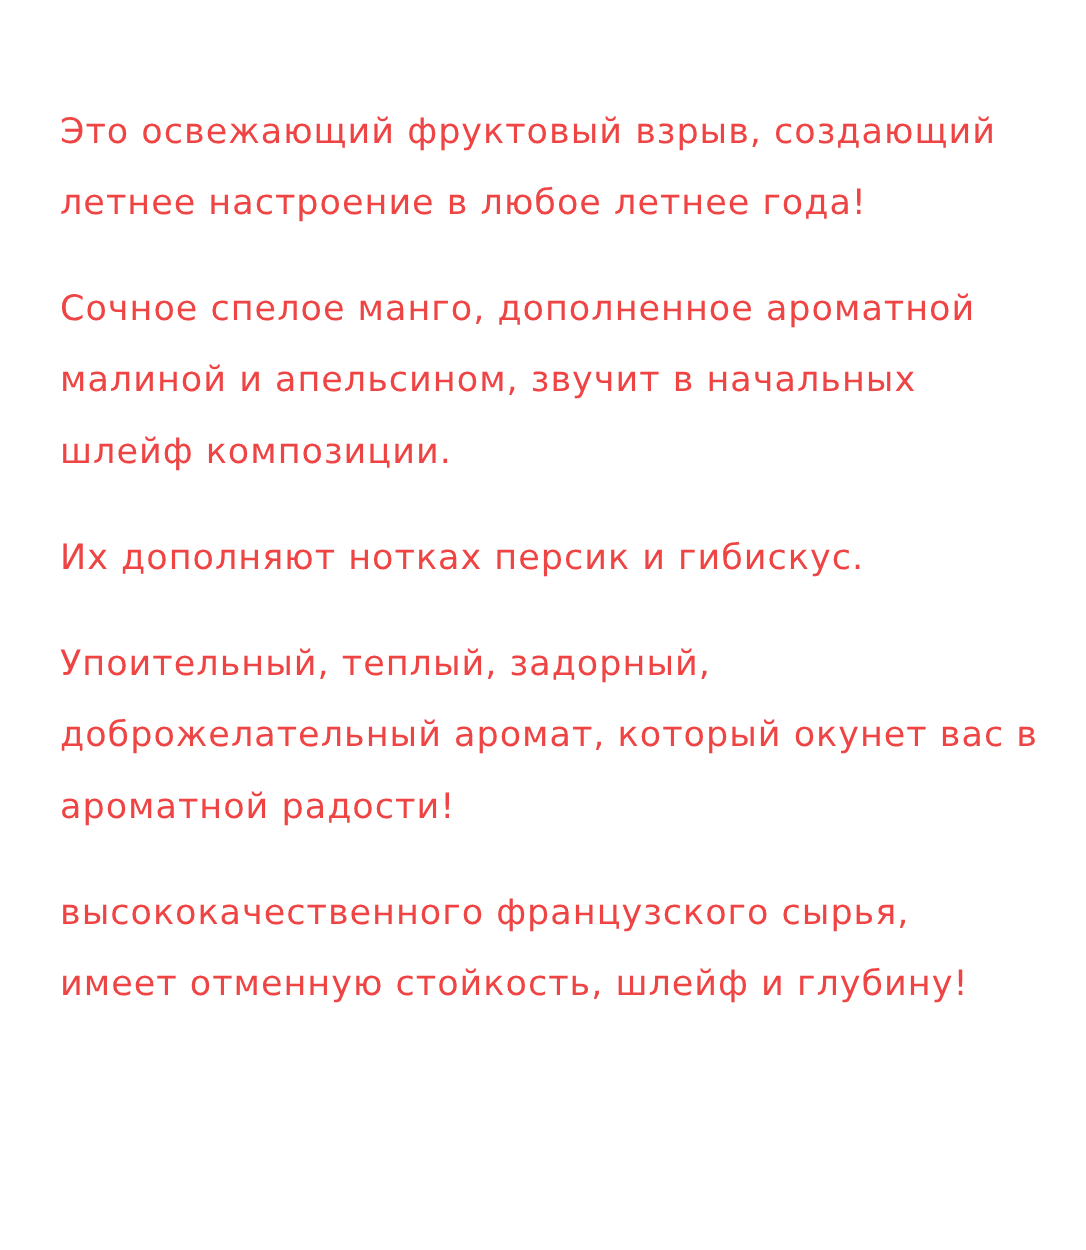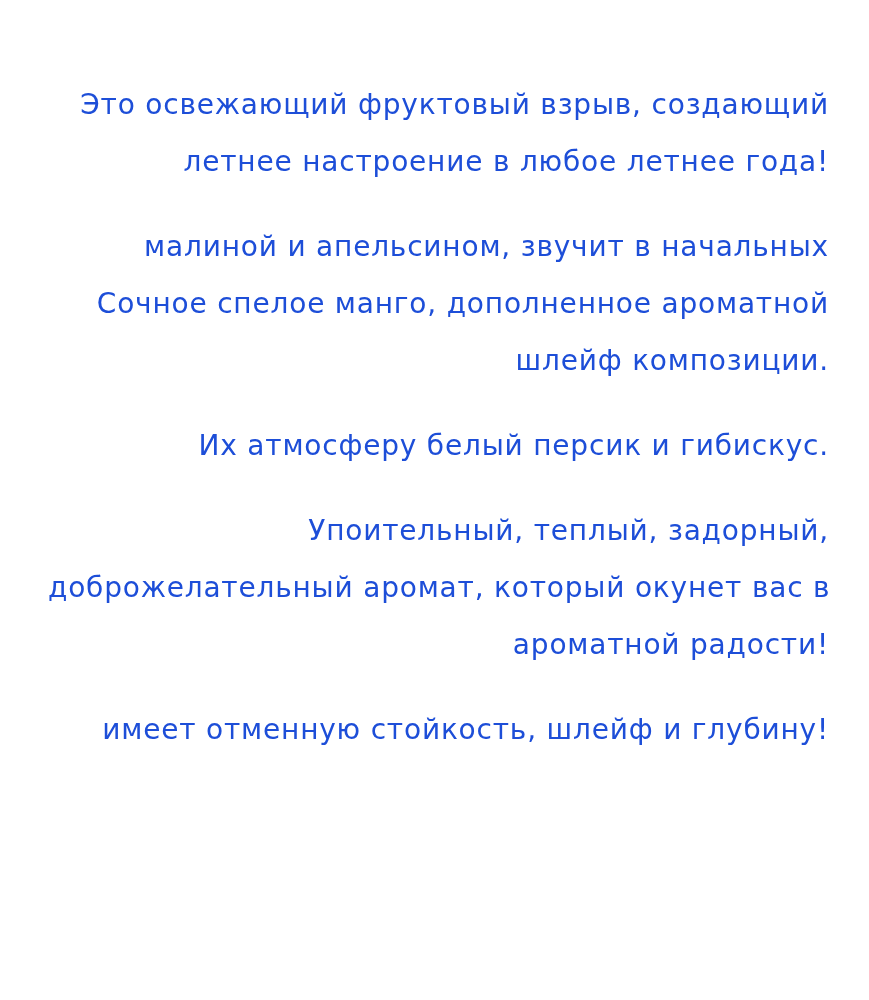--- a/index.html
+++ b/index.html
@@ -20,54 +20,54 @@
     box-sizing: border-box;
     padding: 76px 40px 40px 48px;
   }
   .doc p {
     margin: 0 0 28px 0;
     padding: 0;
     font-size: 28px;
     line-height: 57px;
     font-weight: 400;
     letter-spacing: 0.8px;
-    color: #1d4ed8;
-    text-align: right;
+    color: #ef4444;
   }
   .doc p .line {
     display: block;
     white-space: nowrap;
   }
 </style>
 </head>
 <body>
 
 <div class="page">
   <div class="doc">
 
     <p>
       <span class="line">Это освежающий фруктовый взрыв, создающий</span>
       <span class="line">летнее настроение в любое летнее года!</span>
     </p>
 
     <p>
+      <span class="line">Сочное спелое манго, дополненное ароматной</span>
       <span class="line">малиной и апельсином, звучит в начальных</span>
-      <span class="line">Сочное спелое манго, дополненное ароматной</span>
       <span class="line">шлейф композиции.</span>
     </p>
 
     <p>
-      <span class="line">Их атмосферу белый персик и гибискус.</span>
+      <span class="line">Их дополняют нотках персик и гибискус.</span>
     </p>
 
 
     <p>
       <span class="line">Упоительный, теплый, задорный,</span>
       <span class="line">доброжелательный аромат, который окунет вас в</span>
       <span class="line">ароматной радости!</span>
     </p>
 
     <p>
+      <span class="line">высококачественного французского сырья,</span>
       <span class="line">имеет отменную стойкость, шлейф и глубину!</span>
     </p>
 
   </div>
 </div>
 
 </body></html>

